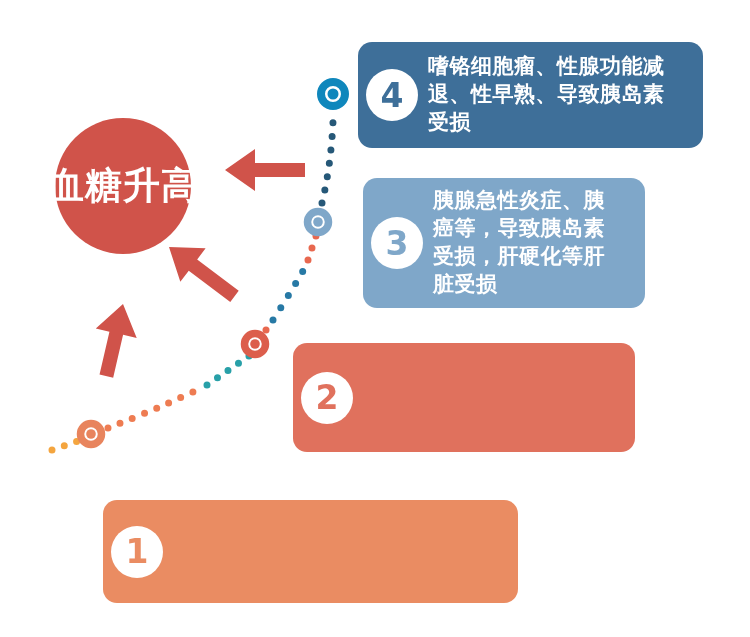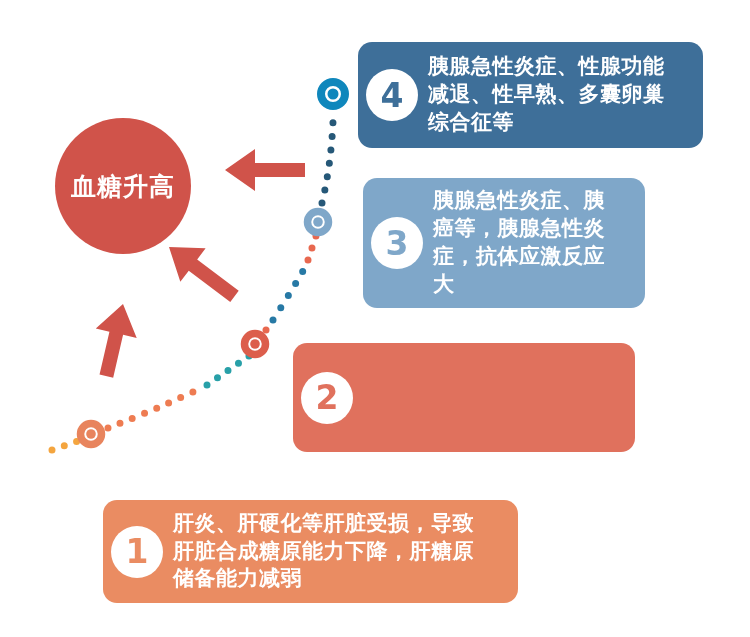--- a/index.html
+++ b/index.html
@@ -10,21 +10,21 @@
   }
   #decor { position:absolute; left:0; top:0; width:750px; height:637px; }
 
   
   .hub {
     position:absolute; left:55px; top:118px; width:136px; height:136px;
     background:#D0534A; border-radius:50%;
     display:flex; align-items:center; justify-content:center;
   }
   .hub-label {
-    color:#ffffff; font-size:25px; font-weight:bold; letter-spacing:1px;
+    color:#ffffff; font-size:37px; font-weight:bold; letter-spacing:1px;
     white-space:nowrap;
   }
 
   
   .cause {
     position:absolute; border-radius:14px;
     display:flex; align-items:center; gap:10px;
     padding:0 10px 0 8px; box-sizing:border-box;
   }
   .badge {
@@ -98,36 +98,35 @@
   </svg>
 
   <div class="hub">
     <span class="hub-label">血糖升高</span>
   </div>
 
   <div class="cause box-4">
     <div class="badge">
       <span>4</span>
     </div>
-    <div class="cause-text">胰腺急性炎症、性腺功能减退、性早熟、多囊卵巢综合征等</div>
+    <div class="cause-text">嗜铬细胞瘤、性腺功能减退、性早熟、导致胰岛素受损</div>
   </div>
 
   <div class="cause box-3">
     <div class="badge">
       <span>3</span>
     </div>
-    <div class="cause-text">胰腺急性炎症、胰癌等，胰腺急性炎症，抗体应激反应大</div>
+    <div class="cause-text">胰腺急性炎症、胰癌等，导致胰岛素受损，肝硬化等肝脏受损</div>
   </div>
 
   <div class="cause box-2">
     <div class="badge">
       <span>2</span>
     </div>
   </div>
 
   <div class="cause box-1">
     <div class="badge">
       <span>1</span>
     </div>
-    <div class="cause-text">肝炎、肝硬化等肝脏受损，导致肝脏合成糖原能力下降，肝糖原储备能力减弱</div>
   </div>
 
 </div>
 
 </body></html>

